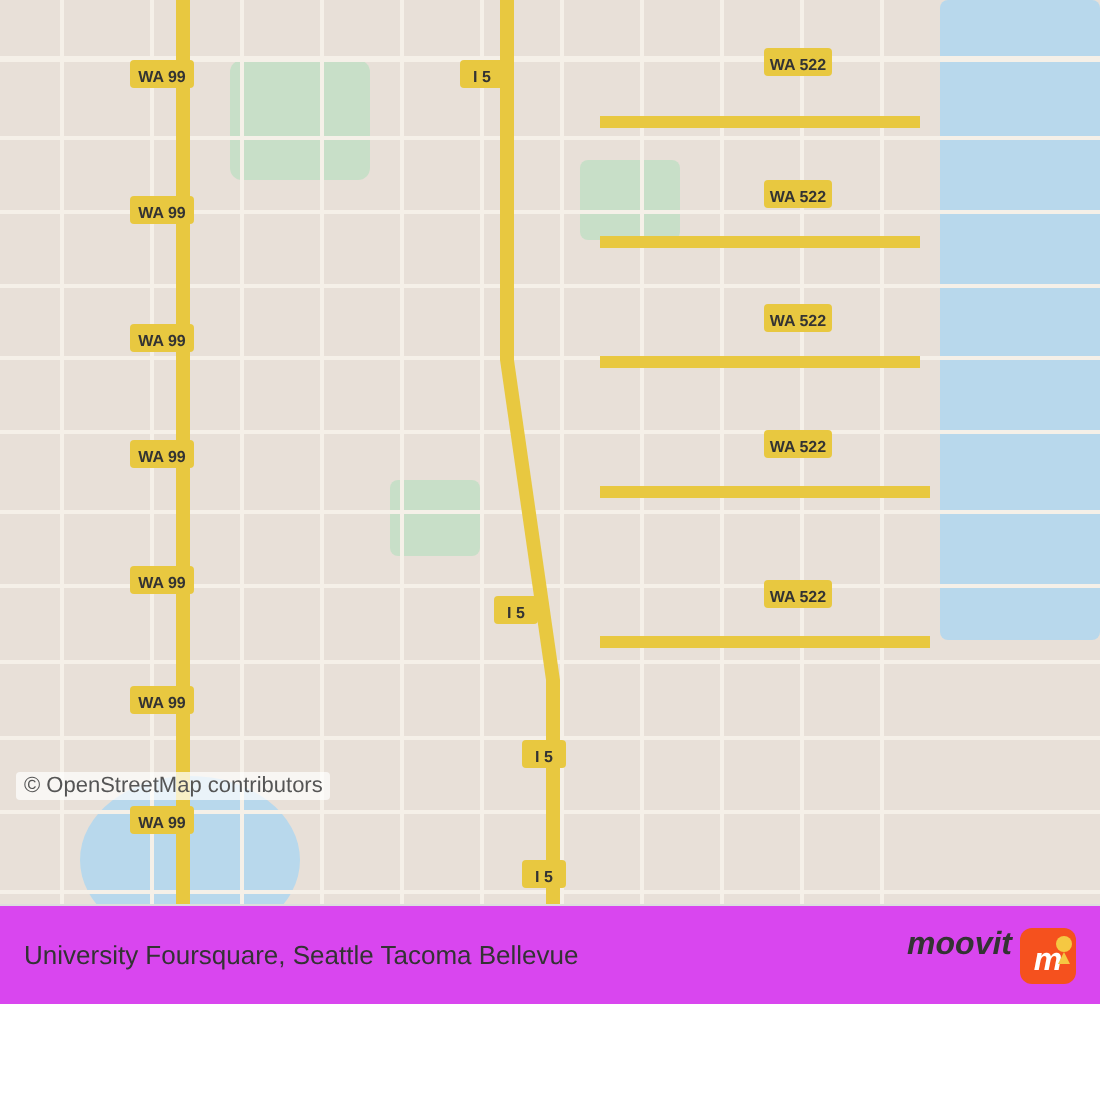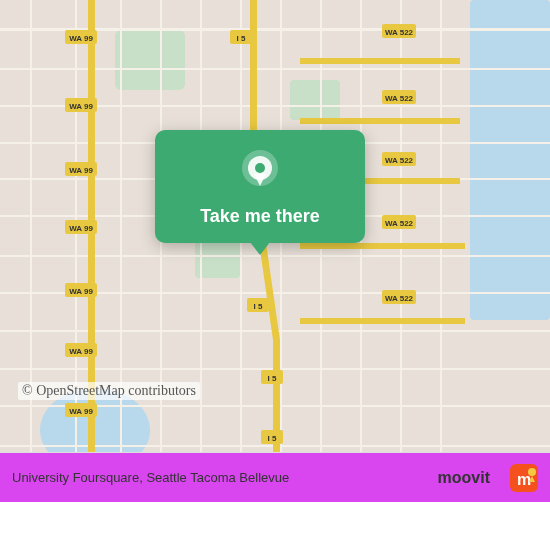--- a/index.html
+++ b/index.html
@@ -38,22 +38,23 @@
       border-top: 1px solid #ddd;
     }
 
     #bottom-text {
       font-size: 13px;
       color: #333;
     }
 
     #moovit-logo {
       display: flex;
-      align-items: center;
-      gap: 20px;
+      align-items: flex-start;
+      gap: 4px;
+      font-style: italic;
     }
 
     #moovit-logo .logo-text {
       font-size: 16px;
       font-weight: bold;
       color: #333;
     }
 
     #moovit-logo .logo-icon {
       width: 28px;
@@ -98,28 +99,27 @@
       font-size: 18px;
       font-weight: bold;
       color: #fff;
       text-align: center;
     }
 
     
     #copyright {
       position: absolute;
       bottom: 52px;
-      left: 18px;
-      font-size: 14px;
+      left: 8px;
+      font-size: 11px;
       color: #555;
       background: rgba(255,255,255,0.7);
       padding: 1px 4px;
       border-radius: 2px;
       z-index: 20;
-      font-family: Liberation Serif, serif;
     }
   </style>
 </head>
 <body>
 
 <div id="map-container">
   <svg class="map-bg" width="550" height="500" xmlns="http://www.w3.org/2000/svg">
 
     <rect width="550" height="500" fill="#e8e0d8"></rect>
 
@@ -212,30 +212,20 @@
     <rect x="382" y="152" width="34" height="14" fill="#e8c840" rx="2"></rect>
     <text x="399" y="163" font-size="8" font-weight="bold" text-anchor="middle" fill="#333">WA 522</text>
 
     <rect x="382" y="215" width="34" height="14" fill="#e8c840" rx="2"></rect>
     <text x="399" y="226" font-size="8" font-weight="bold" text-anchor="middle" fill="#333">WA 522</text>
 
     <rect x="382" y="290" width="34" height="14" fill="#e8c840" rx="2"></rect>
     <text x="399" y="301" font-size="8" font-weight="bold" text-anchor="middle" fill="#333">WA 522</text>
   </svg>
 
-  <div id="popup-card">
-
-    <svg class="pin-icon" viewBox="0 0 48 48" xmlns="http://www.w3.org/2000/svg">
-      <circle cx="24" cy="20" r="18" fill="rgba(255,255,255,0.25)"></circle>
-      <circle cx="24" cy="20" r="12" fill="white" opacity="0.9"></circle>
-      <circle cx="24" cy="20" r="5" fill="#3daa72"></circle>
-      <polygon points="24,38 18,26 30,26" fill="white" opacity="0.9"></polygon>
-    </svg>
-    <span id="popup-label">Take me there</span>
-  </div>
 
   <div id="copyright">© OpenStreetMap contributors</div>
 </div>
 
 <div id="bottom-bar">
   <span id="bottom-text">University Foursquare, Seattle Tacoma Bellevue</span>
   <div id="moovit-logo">
     <span class="logo-text">moovit</span>
 
     <svg class="logo-icon" viewBox="0 0 28 28" xmlns="http://www.w3.org/2000/svg">

